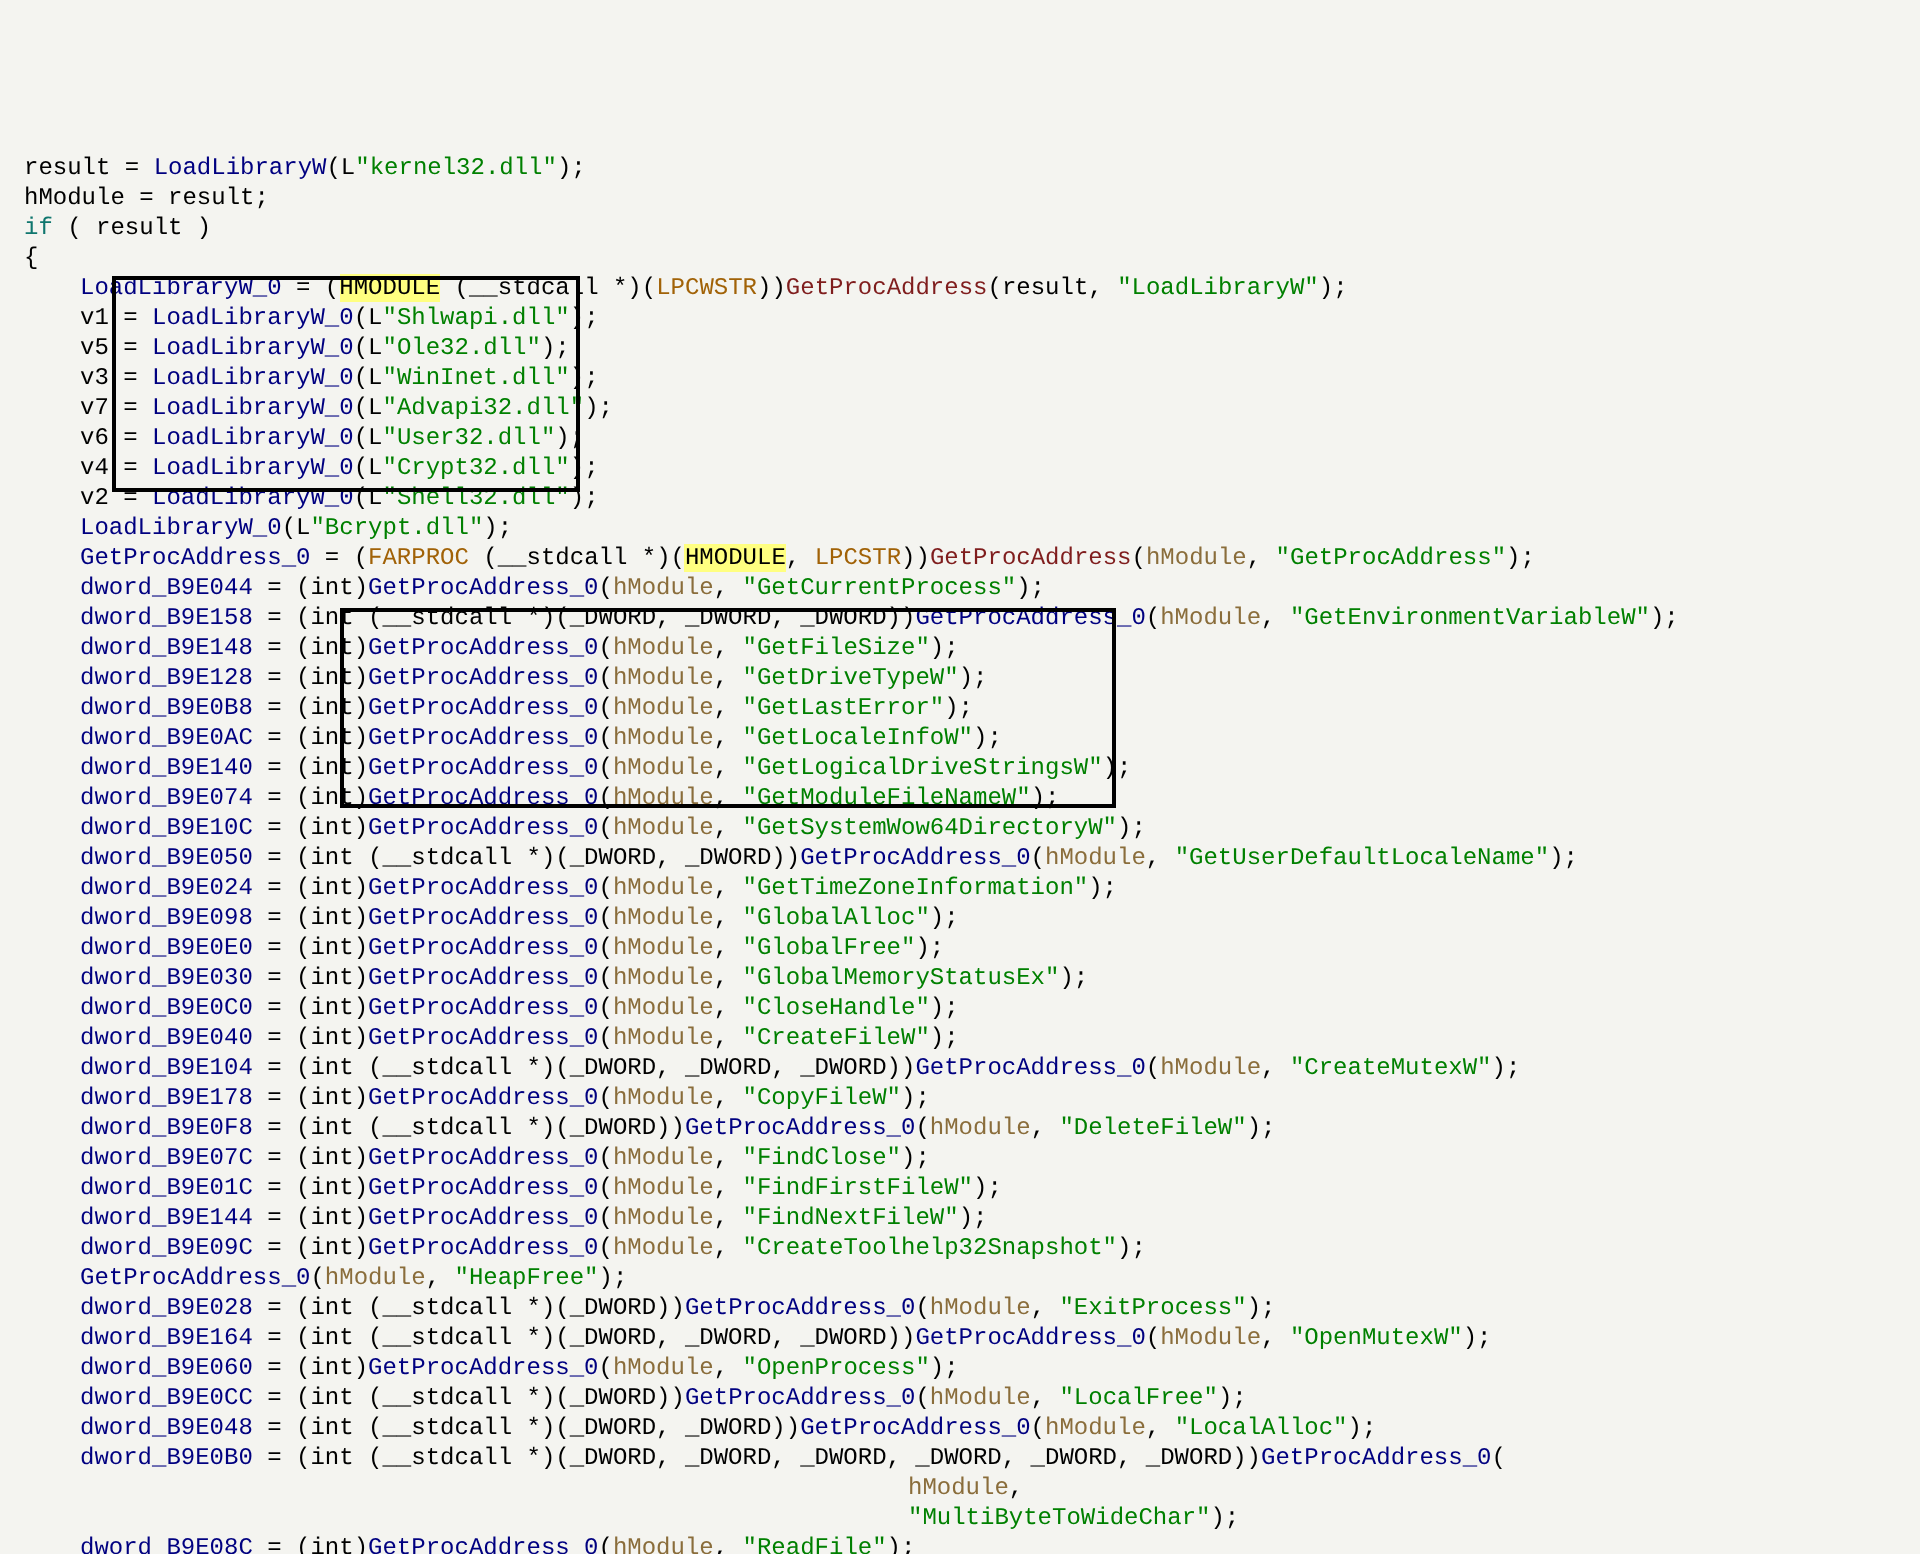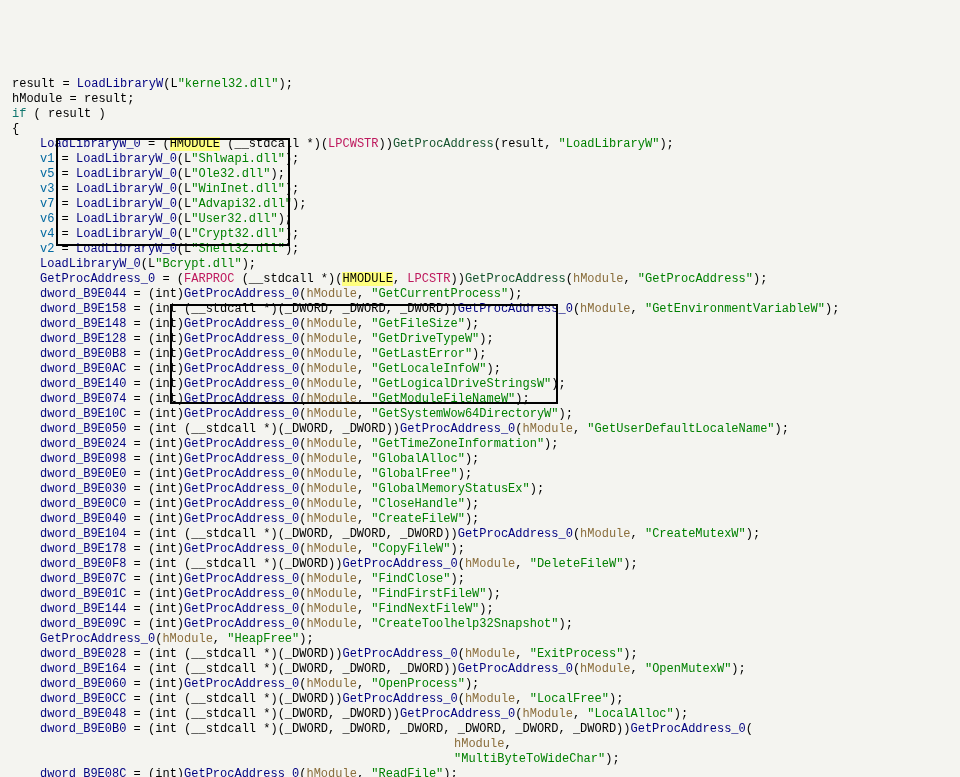--- a/index.html
+++ b/index.html
@@ -12,24 +12,24 @@
     width: 960px;
     padding: 2px 4px;
     white-space: pre;
   }
   .code { display:block; }
   .ln { position:relative; height:15px; }
   .ind0 { padding-left: 8px; }
   .ind2 { padding-left: 36px; }
   .ind-deep { padding-left: 450px; }
   .kw { color:#0f766e; }
-  .ty { color:#be185d; }
-  .fncall { color:#14532d;text-align:right; }
+  .ty { color:#a16207; }
+  .fncall { color:#7f1d1d;text-align:right; }
   .str { color:#008000; }
-  .vlocal { color:#0369a1; }
+  .vlocal { color:#000000; }
   .param { color:#8a6d3b; }
   .darkblue { color:#000080; }
   .hl { background:#ffff80; }
   .box1 { position:absolute; left:52px; top:76px; width:234px; height:108px; border:2px solid #000; pointer-events:none; }
   .box2 { position:absolute; left:166px; top:242px; width:388px; height:100px; border:2px solid #000; pointer-events:none; }
   .wrap { position:relative; }
 </style>
 </head>
 <body>
 

